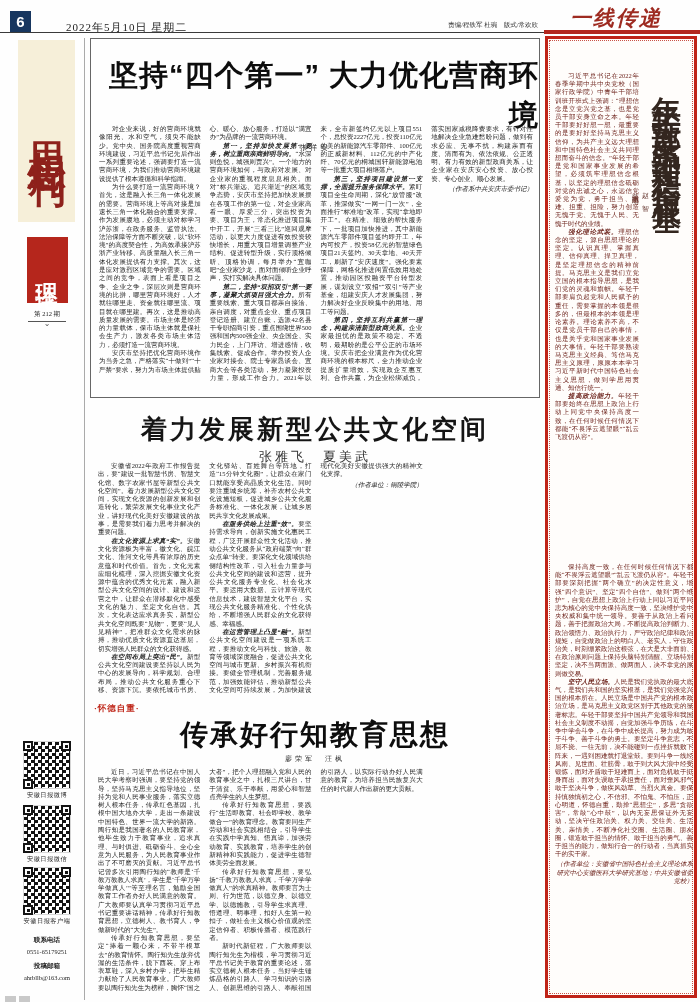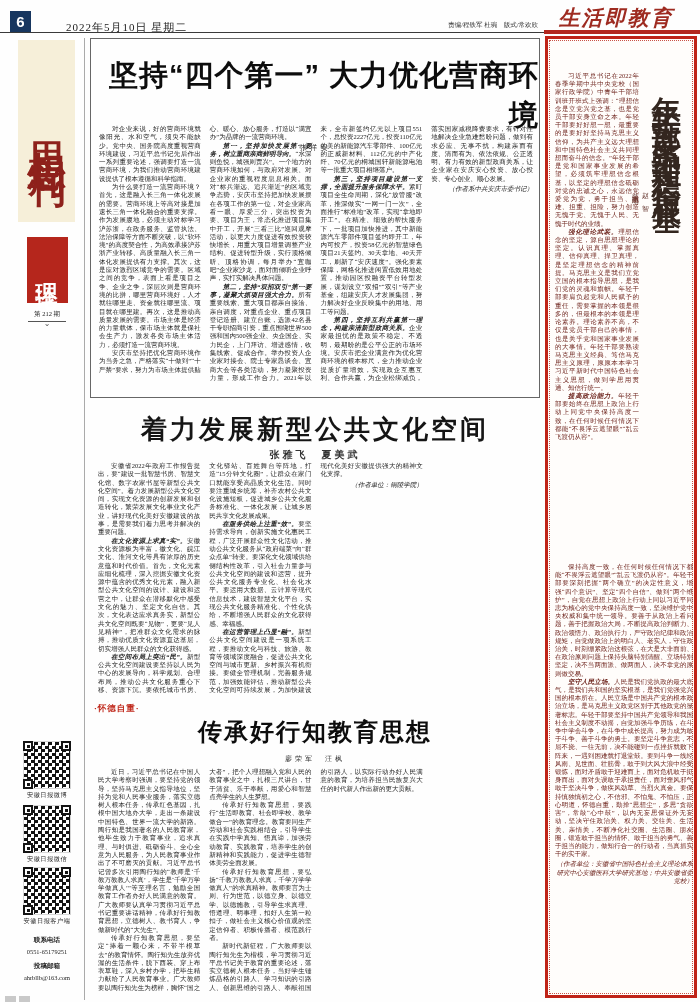--- a/index.html
+++ b/index.html
@@ -52,26 +52,26 @@
   
   .art1{position:absolute;left:90px;top:38px;width:450px;height:360px;border:1px solid #666;box-sizing:border-box;}
   .art1 h1{margin:17px 0 0;text-align:right;font-family:"Liberation Sans",sans-serif;
            font-weight:900;font-size:29px;letter-spacing:1px;color:#0d0d0d;}
   .art1 .byline{margin-top:7px;}
   .art1 .cols{position:absolute;left:8px;top:86px;width:434px;height:264px;overflow:hidden;column-count:4;}
   
   .art2 h2{position:absolute;left:90px;top:412px;width:450px;margin:0;text-align:center;
            font-family:Liberation Sans, sans-serif;font-weight:600;font-size:26px;
            letter-spacing:3px;color:#151515;}
-  .art2 .byline{position:absolute;left:90px;top:448px;width:450px;font-size:10px;font-weight:bold;}
+  .art2 .byline{position:absolute;left:90px;top:448px;width:450px;font-size:13px;}
   .art2 .cols{position:absolute;left:98px;top:462px;width:436px;height:234px;overflow:hidden;column-count:4;}
   
   .tagline{position:absolute;left:94px;top:703px;font-size:8.5px;font-weight:700;color:#c02a1d;letter-spacing:1px;}
   .art3 h2{position:absolute;left:90px;top:716px;width:450px;margin:0;text-align:center;
-           font-family:"Liberation Sans",sans-serif;font-weight:900;font-size:24px;
+           font-family:"Liberation Sans",sans-serif;font-weight:900;font-size:28px;
            letter-spacing:2px;color:#0d0d0d;}
   .art3 .byline{position:absolute;left:90px;top:754px;width:450px;font-size:7px;text-align:center;}
   .art3 .cols{position:absolute;left:98px;top:768px;width:436px;height:230px;overflow:hidden;column-count:4;}
   
   .redbox{position:absolute;left:545px;top:36px;width:152px;height:962px;box-sizing:border-box;
           border:3.5px solid #bf2318;background:#fffdfb;}
   .redbox::before{content:"";position:absolute;inset:1px;border:1px dotted #c95246;pointer-events:none;}
   .redbox .rtext{color:#6e241d;}
   .rcol{position:absolute;left:7px;top:33px;width:84px;height:486px;overflow:hidden;
         font-size:6.5px;line-height:8.2px;text-align:justify;}
@@ -87,21 +87,21 @@
   .vbyline span{display:block;}
 </style>
 </head>
 <body>
 
 <div id="page">
 
   <div class="pagenum">6</div>
   <div class="date">2022年5月10日 星期二</div>
   <div class="editors">责编/程铁军 杜琬　版式/常欢欣</div>
-  <div class="masthead" style="color:#9e2b21;">生活即教育</div>
+  <div class="masthead" style="color:#9e2b21;">一线传递</div>
   <div class="hrule"></div>
   <div class="hrule-red"></div>
 
   <div class="creampanel">
     <div class="weekly">思想周刊</div>
   </div>
   <div class="lilunbox">
     <div class="lilun">理论</div>
   </div>
   <div class="issue">第 212 期</div>

